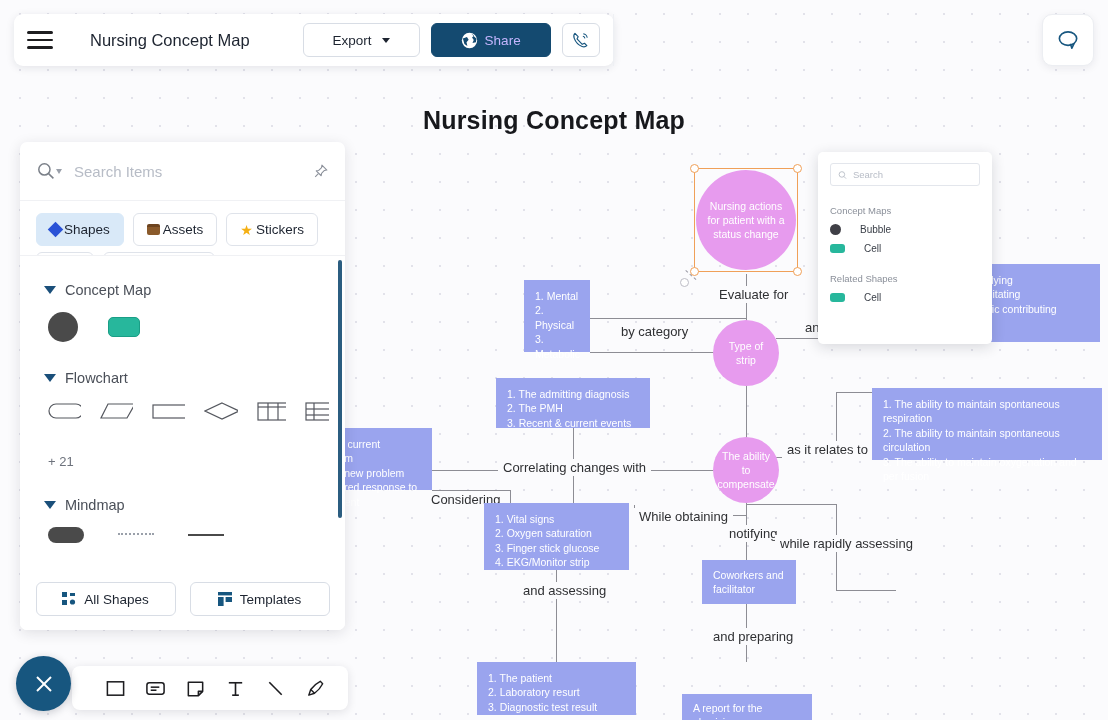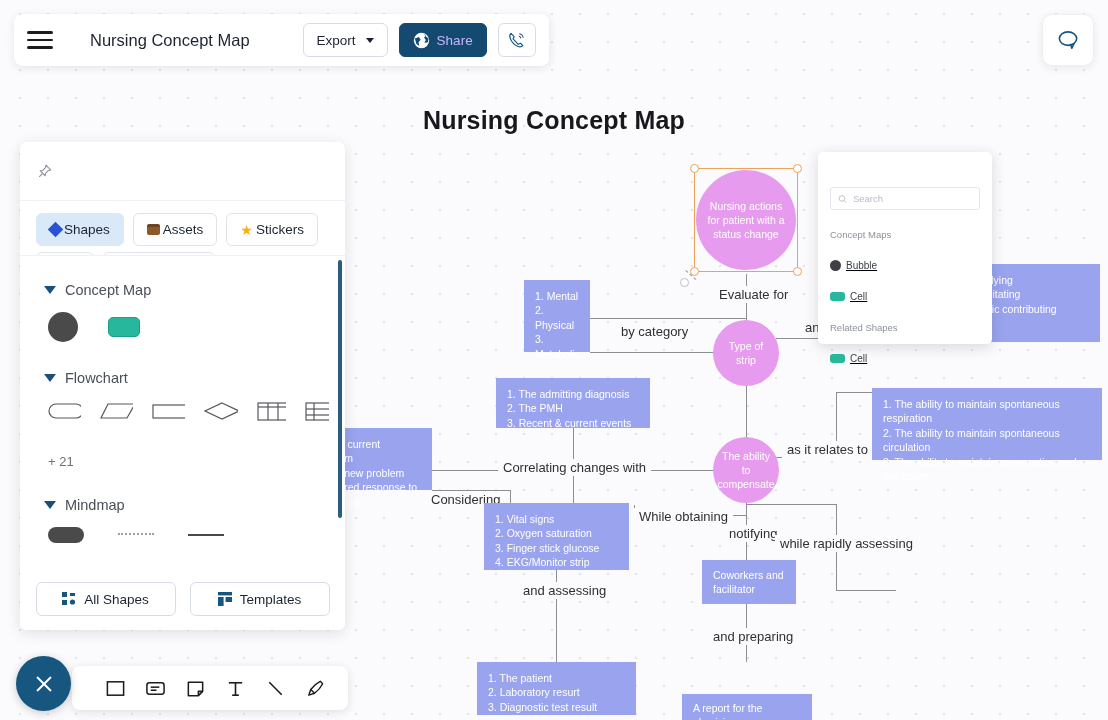--- a/index.html
+++ b/index.html
@@ -89,21 +89,21 @@
   #hamburger .bars{ width:26px; }
   #hamburger .bars i{ display:block; height:2.4px; background:#1d1d20; margin:5px 0; border-radius:2px; }
   #tb-rest{
     height:52px; display:flex; align-items:center; gap:11px;
     padding:0 14px 0 24px;
     box-shadow:-1px 0 0 #eef0f4 inset;
   }
   #doc-title{ font-size:16.5px; color:#1d2430; margin-right:42px; white-space:nowrap;}
   .tb-btn{
     height:34px; border-radius:6px; display:flex; align-items:center;
-    gap:7px; padding:0 13px; font-size:13.5px; cursor:pointer;
+    gap:7px; padding:0 29px; font-size:13.5px; cursor:pointer;
     border:1px solid #d8dde5; background:#fff; color:#1d2430; white-space:nowrap;
   }
   .tb-btn.primary{ background:#144a70; border-color:#144a70; color:#c4b5fd; }
   .tb-btn.icononly{ padding:0; width:38px; justify-content:center; }
   .caret{ width:0;height:0;border-left:4px solid transparent;border-right:4px solid transparent;border-top:5px solid #1d2430; margin-left:3px;}
 
   #comment-btn{
     position:absolute; right:14px; top:14px; width:52px; height:52px;
     background:#fff; border:1px solid #eceef2; border-radius:10px;
     box-shadow:0 2px 8px rgba(22,28,45,.08);
@@ -176,29 +176,29 @@
 
   
   #shape-pop{
     position:absolute; left:818px; top:152px; width:174px; height:192px;
     background:#fff; border-radius:5px;
     box-shadow:0 3px 14px rgba(22,28,45,.16);
     z-index:25; padding:11px 12px;
   }
   #pop-search{
     height:23px; border:1px solid #e3e6ec; border-radius:3px;
-    display:flex; align-items:center; gap:6px; padding:0 7px;margin-top:24px;
+    display:flex; align-items:center; gap:6px; padding:0 7px;
   }
   #pop-search-input{
     border:none;outline:none;font-size:9.5px;color:#1d2430;
     font-family:"Liberation Sans",sans-serif; width:100%;
   }
   #pop-search-input::placeholder{ color:#b7bcc6; }
   .pop-h{ font-size:9.5px; color:#8b909a; margin:19px 0 7px; }
-  .pop-row{ display:flex; align-items:center; gap:5px; margin:20px 0;text-decoration:underline; }
+  .pop-row{ display:flex; align-items:center; gap:19px; margin:8px 0; }
   .pop-row span{ font-size:10px; color:#3b4049; }
   .ic-bubble{ width:11px;height:11px;border-radius:50%;background:#3f3f46; }
   .ic-cell{ width:15px;height:9px;border-radius:3px;background:#27b79c; }
 
   
   #bottombar{
     position:absolute; left:72px; bottom:10px; height:44px;
     background:#fff; border-radius:8px;
     box-shadow:0 2px 10px rgba(22,28,45,.12);
     display:flex; align-items:center; gap:10px; padding:0 18px 0 28px;
@@ -362,20 +362,28 @@
   <div class="pop-h">Related Shapes</div>
   <div class="pop-row">
     <span class="ic-cell"></span>
     <span>Cell</span>
   </div>
 </div>
 
 <div id="panel">
 
   <div id="p-search">
+    <div class="sbox">
+      <svg width="20" height="20" viewBox="0 0 20 20">
+        <circle cx="8.4" cy="8.4" r="5.6" fill="none" stroke="#7b8089" stroke-width="1.5"></circle>
+        <line x1="12.6" y1="12.6" x2="17.4" y2="17.4" stroke="#7b8089" stroke-width="1.5"></line>
+      </svg>
+      <span style="width:0;height:0;border-left:3.5px solid transparent;border-right:3.5px solid transparent;border-top:5px solid #9aa0aa;margin-left:-4px;"></span>
+      <input id="search-input" type="text" placeholder="Search Items" style="">
+    </div>
     <svg id="pin" width="17" height="17" viewBox="0 0 24 24">
       <path d="M14 3 L21 10 L17.5 10.5 L13.5 14.5 L13 18 L6 11 L9.5 10.5 L13.5 6.5 Z" fill="none" stroke="#8b909a" stroke-width="1.5" stroke-linejoin="round"></path>
       <line x1="9" y1="15" x2="4.5" y2="19.5" stroke="#8b909a" stroke-width="1.5"></line>
     </svg>
   </div>
 
   <div id="p-tabs">
     <div class="ptab active">
       <span style="width:11px;height:11px;background:#2a52d6;transform:rotate(45deg);display:inline-block;"></span>
       <span>Shapes</span>

